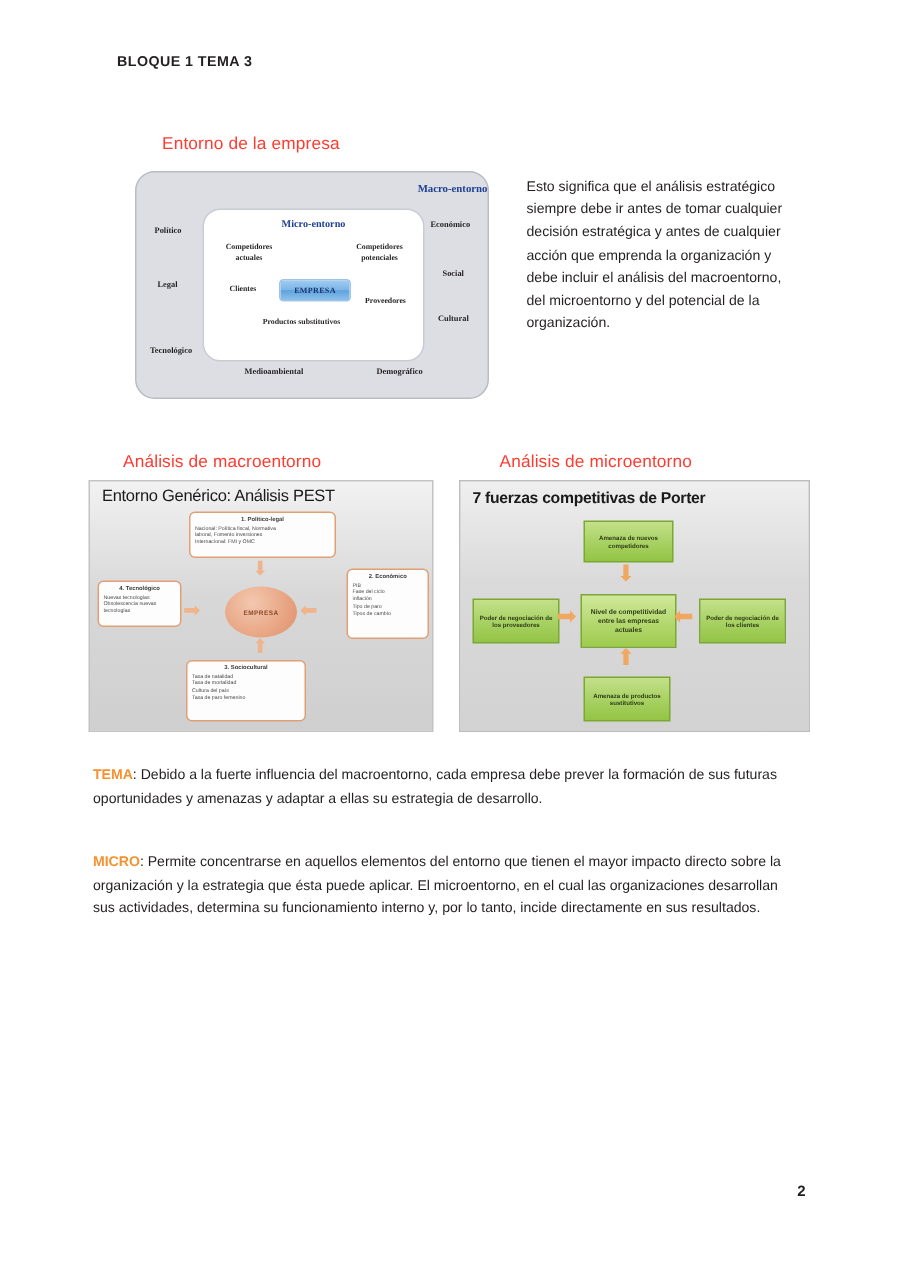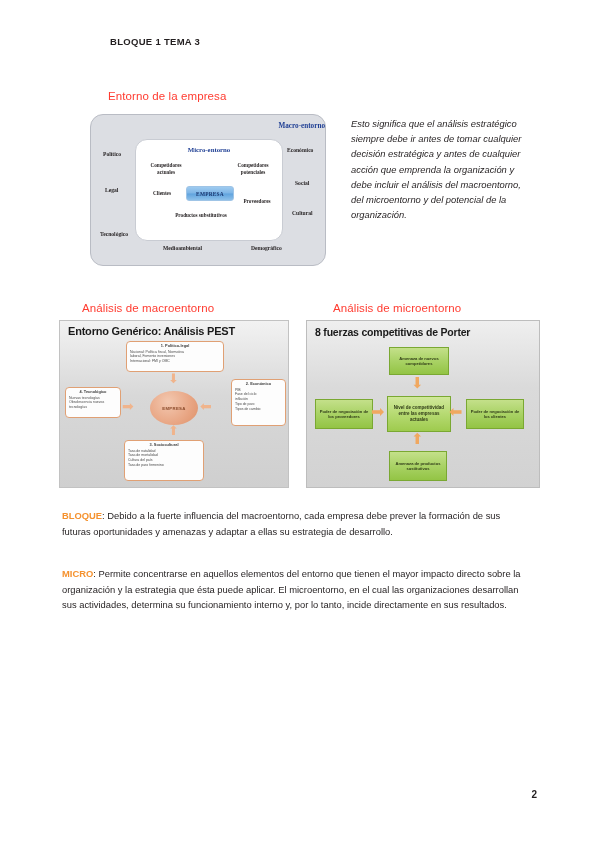--- a/index.html
+++ b/index.html
@@ -18,21 +18,20 @@
 
   
   .page-header {
     position: absolute;
     left: 78px;
     top: 36px;
     font-size: 9.5px;
     font-weight: bold;
     letter-spacing: 0.3px;
     color: #231f20;
-    margin-left: 32px;
   }
 
   .page-number {
     position: absolute;
     right: 62px;
     bottom: 48px;
     font-size: 10px;
     font-weight: bold;
     color: #231f20;
   }
@@ -134,41 +133,40 @@
   
   .intro-text {
     position: absolute;
     left: 351px;
     top: 116px;
     width: 172px;
     font-size: 9.4px;
     line-height: 1.62;
     color: #231f20;
     text-align: left;
-    font-style: italic;
   }
 
   
   .fig-pest {
     position: absolute;
     left: 59px;
     top: 320px;
     width: 230px;
     height: 168px;
     background: linear-gradient(to bottom, #f2f2f2 0%, #d8d8d8 45%, #cfcfcf 100%);
     border: 1px solid #c2c2c2;
     box-sizing: border-box;
     overflow: hidden;
   }
   .pest-title {
     position: absolute;
     left: 8px;
     top: 4px;
     font-size: 11px;
-    font-weight: bold;
+    font-weight: normal;
     color: #1a1a1a;
     letter-spacing: -0.2px;
   }
   .pest-box {
     position: absolute;
     background: #fdfdfd;
     border: 1px solid #e0a074;
     border-radius: 4px;
     box-sizing: border-box;
     padding: 2px 3px;
@@ -368,21 +366,21 @@
     <span>EMPRESA</span>
   </div>
 
   <div class="arrow-pest" id="arr-pest-down">⬇</div>
   <div class="arrow-pest" id="arr-pest-up">⬆</div>
   <div class="arrow-pest" id="arr-pest-right">➡</div>
   <div class="arrow-pest" id="arr-pest-left">⬅</div>
 </div>
 
 <div class="fig-porter">
-  <div class="porter-title">8 fuerzas competitivas de Porter</div>
+  <div class="porter-title">7 fuerzas competitivas de Porter</div>
 
   <div class="porter-box" id="porter-top">
     <span>Amenaza de nuevos competidores</span>
   </div>
   <div class="porter-box" id="porter-center">
     <span>Nivel de competitividad entre las empresas actuales</span>
   </div>
   <div class="porter-box" id="porter-left">
     <span>Poder de negociación de los proveedores</span>
   </div>
@@ -392,17 +390,17 @@
   <div class="porter-box" id="porter-bottom">
     <span>Amenaza de productos sustitutivos</span>
   </div>
 
   <div class="arrow-porter" id="arr-p-down">⬇</div>
   <div class="arrow-porter" id="arr-p-up">⬆</div>
   <div class="arrow-porter" id="arr-p-right">➡</div>
   <div class="arrow-porter" id="arr-p-left">⬅</div>
 </div>
 
-<div class="body-para" id="para-macro"><span class="kw">BLOQUE</span><span>: Debido a la fuerte influencia del macroentorno, cada empresa debe prever la formación de sus futuras oportunidades y amenazas y adaptar a ellas su estrategia de desarrollo.</span></div>
+<div class="body-para" id="para-macro"><span class="kw">TEMA</span><span>: Debido a la fuerte influencia del macroentorno, cada empresa debe prever la formación de sus futuras oportunidades y amenazas y adaptar a ellas su estrategia de desarrollo.</span></div>
 
 <div class="body-para" id="para-micro"><span class="kw">MICRO</span><span>: Permite concentrarse en aquellos elementos del entorno que tienen el mayor impacto directo sobre la organización y la estrategia que ésta puede aplicar. El microentorno, en el cual las organizaciones desarrollan sus actividades, determina su funcionamiento interno y, por lo tanto, incide directamente en sus resultados.</span></div>
 
 <div class="page-number">2</div>
 
 </body></html>

